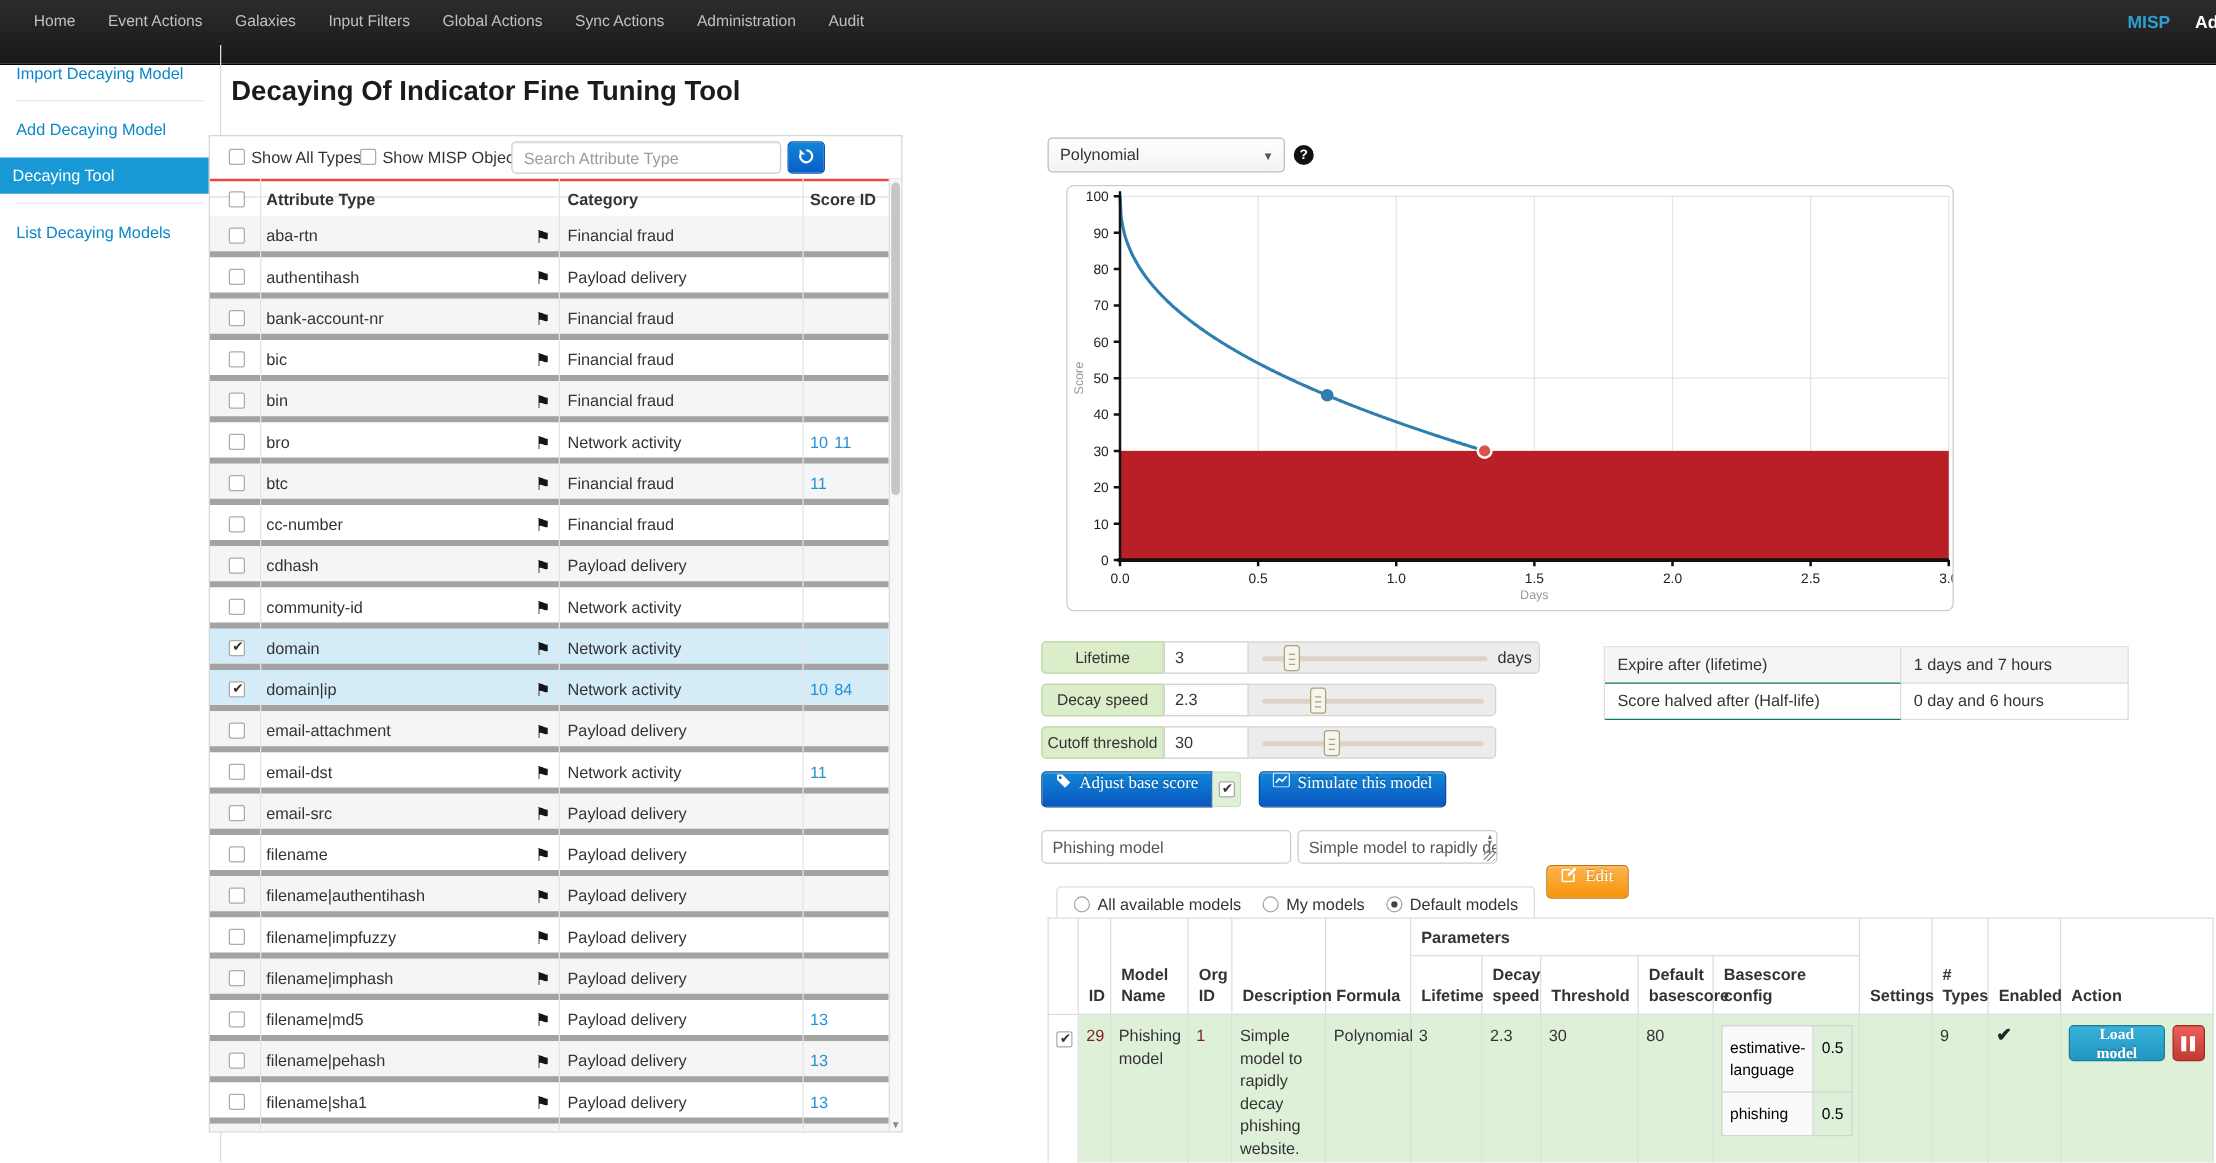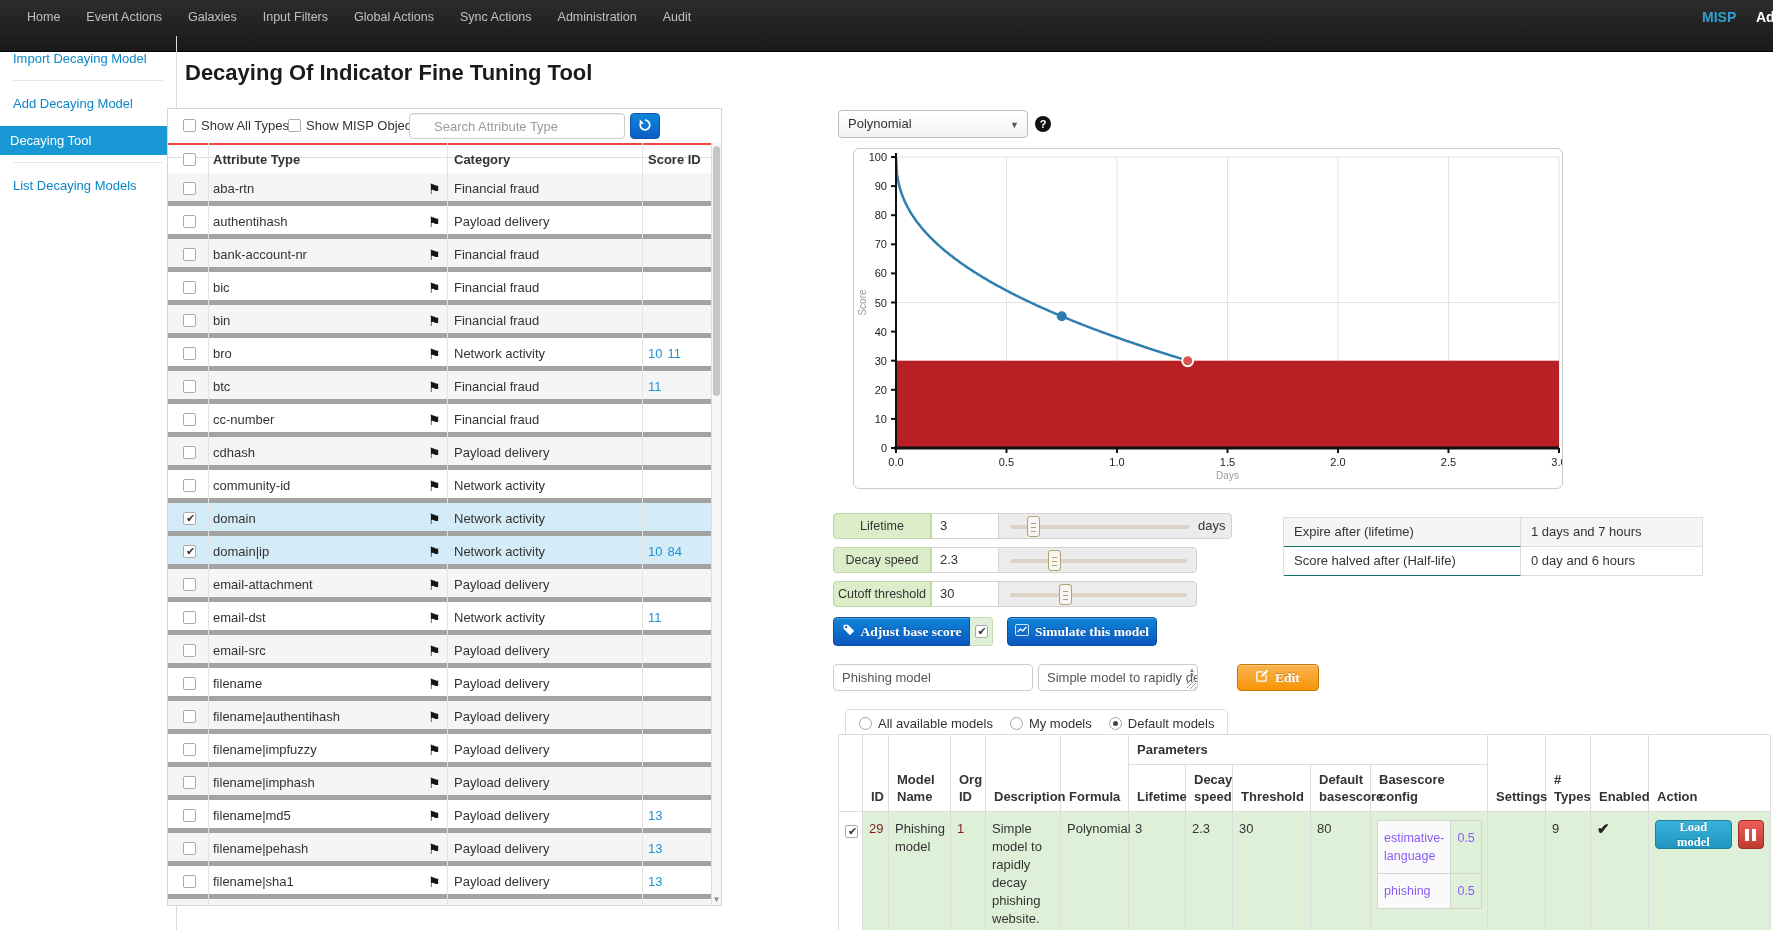--- a/index.html
+++ b/index.html
@@ -33,21 +33,21 @@
       background:#fff;position:relative;margin-right:6px;vertical-align:-2px}
   .radio.sel::after{content:"";position:absolute;left:3px;top:3px;width:5px;height:5px;border-radius:50%;background:#444}
 
   
   .apanel{position:absolute;left:167px;top:108px;width:555px;height:798px;border:1px solid #d5d5d5;background:#fff}
   .f1cb{position:absolute;left:15px;top:10px}
   .f1lab{position:absolute;left:33px;top:9px}
   .f2cb{position:absolute;left:120px;top:10px}
   .f2lab{position:absolute;left:138px;top:9px}
   .asearch{position:absolute;left:241px;top:4px;width:216px;height:26px;border:1px solid #ccc;border-radius:4px;
-      padding:0 24px;font-size:13px;color:#333;box-shadow:inset 0 1px 1px rgba(0,0,0,.07);font-family:"Liberation Sans",sans-serif}
+      padding:0 9px;font-size:13px;color:#333;box-shadow:inset 0 1px 1px rgba(0,0,0,.07);font-family:"Liberation Sans",sans-serif}
   .asearch::placeholder{color:#9b9b9b}
   .arefresh{position:absolute;left:462px;top:4px;width:30px;height:26px;border:1px solid #0a55ad;border-radius:4px;
       background:linear-gradient(#0f86d8,#0b5ec7);display:flex;align-items:center;justify-content:center}
   .ahead{position:absolute;left:0;top:34px;width:553px;height:15px;border-top:2px solid #ef4444;border-bottom:1px solid #ddd;
       font-weight:bold}
   .ahead .hcb{position:absolute;left:15px;top:8px}
   .h-type{position:absolute;left:45px;top:7px}
   .h-cat{position:absolute;left:286px;top:7px}
   .h-mid{position:absolute;left:480px;top:7px}
   .arows{position:absolute;left:0;top:64px;width:543px}
@@ -86,51 +86,51 @@
   .shandle::after{content:"";position:absolute;left:3px;right:3px;top:6px;height:1px;background:#b2a077;
       box-shadow:0 4px 0 #b2a077,0 8px 0 #b2a077}
   .ssuffix{position:absolute;left:364px;top:0;line-height:24px;color:#333}
 
   .infotable{position:absolute;left:1283px;top:517px;width:420px;border-top:1px solid #ddd;border-left:1px solid #ddd}
   .irow{display:flex;height:29px;line-height:28px}
   .irow:first-child{background:#f5f5f5}
   .ilabel{width:237px;padding-left:10px;border-right:1px solid #ddd;border-bottom:1px solid #0f766e}
   .ival{flex:1;padding-left:10px;border-right:1px solid #ddd;border-bottom:1px solid #ddd}
 
-  .btn{font-family:"Liberation Serif",serif;font-weight:bold;color:#fff;font-size:13.5px;border-radius:4px;
+  .btn{font-family:"Liberation Serif",serif;font-weight:normal;color:#fff;font-size:13.5px;border-radius:4px;
       border:1px solid #0a4f9e;background:linear-gradient(#0f86d8,#0b57c0);
-      box-shadow:inset 0 1px 0 rgba(255,255,255,.25);display:flex;align-items:center;justify-content:center;gap:6px;
+      box-shadow:inset 0 1px 0 rgba(255,255,255,.25);display:flex;align-items:flex-start;justify-content:center;gap:6px;
       text-shadow:0 -1px 0 rgba(0,0,0,.25)}
   .adjust{position:absolute;left:833px;top:617px;width:137px;height:29px;border-radius:4px 0 0 4px}
   .adjust-addon{position:absolute;left:970px;top:617px;width:23px;height:29px;background:#dff0d8;
       border:1px solid #c6ddb0;border-left:none;border-radius:0 4px 4px 0;display:flex;align-items:center;justify-content:center}
   .simulate{position:absolute;left:1007px;top:617px;width:150px;height:29px}
 
   .name-input{position:absolute;left:833px;top:664px;width:200px;height:27px;border:1px solid #ccc;border-radius:4px;
       padding:0 8px;font-size:13px;color:#555;font-family:"Liberation Sans",sans-serif}
   .desc-area{position:absolute;left:1038px;top:664px;width:160px;height:27px;border:1px solid #ccc;border-radius:4px;
       padding:5px 14px 0 8px;color:#555;white-space:nowrap;overflow:hidden}
   .desc-spin{position:absolute;right:2px;top:3px;font-size:6px;color:#777;line-height:5px;text-align:center}
   .desc-grip{position:absolute;right:1px;bottom:1px;width:9px;height:9px;
       background:repeating-linear-gradient(135deg,transparent 0 2px,#999 2px 3px)}
-  .editbtn{position:absolute;left:1237px;top:664px;width:82px;height:27px;
+  .editbtn{position:absolute;left:1237px;top:692px;width:66px;height:27px;
       background:linear-gradient(#fbb450,#f89406);border:1px solid #c67605}
 
   .radios{position:absolute;left:845px;top:709px;height:28px;border:1px solid #ddd;border-radius:4px;
       display:flex;align-items:center;padding:0 13px;gap:17px;white-space:nowrap}
 
   
   .mtable{position:absolute;left:838px;top:734px;width:932px;border-collapse:collapse;table-layout:fixed;background:#fff}
   .mtable th,.mtable td{border:1px solid #ddd}
   .mtable thead th{font-weight:bold;text-align:left;vertical-align:bottom;padding:6px 8px;background:#fff;line-height:17px}
   .mtable thead th.group{vertical-align:top}
   .mtable tbody td{vertical-align:top;padding:8px 6px;background:#dff0d8;line-height:18px}
   .mtable tbody td.cbcell{background:#fff;text-align:center;padding-top:13px}
   .mtable a{color:#7f1d1d}
-  .bstable{border-collapse:collapse;width:100%;font-size:12.5px;color:#8b5cf6}
+  .bstable{border-collapse:collapse;width:100%;font-size:12.5px;color:#000000}
   .bstable td{background:#fff;border:1px solid #d4d4d4;padding:4px 6px;line-height:16px}
   .bstable td.bstag{background:#fafafa}
   .enabled-check{font-size:15px;font-weight:bold;color:#222}
   .actioncell{display:flex;gap:6px}
   .loadbtn{font-family:"Liberation Serif",serif;font-weight:bold;color:#fff;font-size:12.5px;height:29px;padding:0 10px;
       border:1px solid #1f7f99;border-radius:4px;background:linear-gradient(#39b3dc,#2095bf);
       display:flex;align-items:center;text-shadow:0 -1px 0 rgba(0,0,0,.2)}
   .pausebtn{width:30px;height:29px;border:1px solid #9f2b24;border-radius:4px;
       background:linear-gradient(#ee5f5b,#c03a32);display:flex;align-items:center;justify-content:center;gap:3px}
   .pausebtn i{display:block;width:4px;height:12px;background:#fff}

